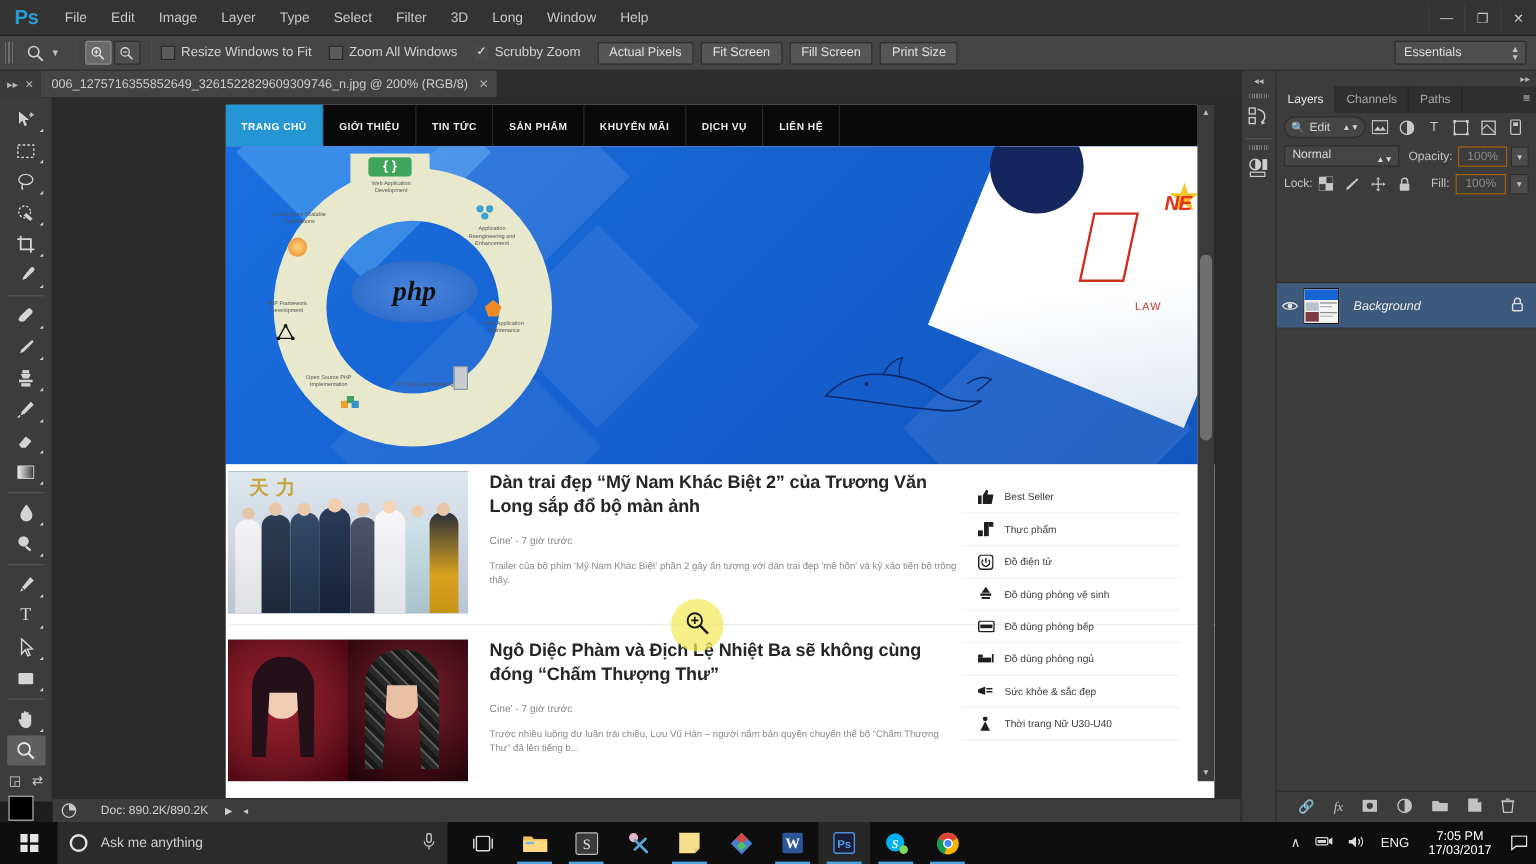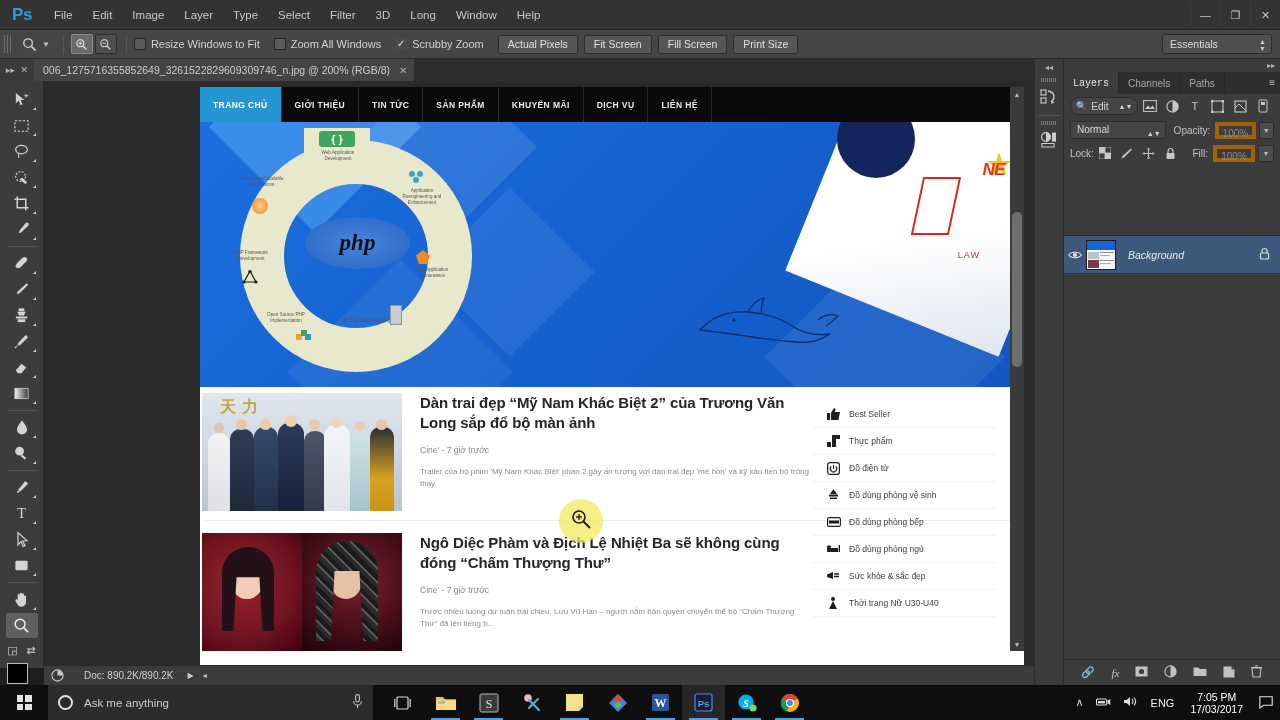--- a/index.html
+++ b/index.html
@@ -115,21 +115,21 @@
   .sw-bg { position:absolute; left:12px; top:10px; width:21px; height:21px; background:#fff; border:1px solid #7a7a7a; z-index:-1; }
   .qmask { width: 26px; height: 20px; margin: 4px auto 0;
     display:flex; align-items:center; justify-content:center; color:#d0d0d0; }
 
   
   .canvas-area {
     position: absolute; top: 81px; left: 44px; width: 990px; height: 587px;
     background: #2a2a2a;
   }
   .doc-window {
-    position: absolute; left: 156px; top: 6px;
+    position: absolute; left: 144px; top: 6px;
     width: 824px; height: 578px; background: #1f1f1f;
     overflow: hidden;
   }
   .page { position: absolute; left: 0; top: 0; width: 810px; height: 578px; background: #fff; }
 
   
   .site-nav {
     position: absolute; left: 0; top: 0; width: 810px; height: 35px;
     background: #0a0a0a; display: flex; align-items: stretch;
   }
@@ -248,33 +248,33 @@
 
   .panel {
     position: absolute; left: 1064px; top: 59px; width: 216px; height: 626px;
     background: #3c3c3c;
   }
   .panel-topbar { height: 13px; display:flex; align-items:center; justify-content:flex-end;
     padding-right: 5px; color:#b5b5b5; font-size:8px; background:#3c3c3c; }
   .panel-tabs { display: flex; height: 22px; background: #2f2f2f; align-items: stretch; position:relative; }
   .ptab { padding: 0 9px; display:flex; align-items:center; color:#a8a8a8; font-size:10px;
     border-right:1px solid #262626; }
-  .ptab.active { background: #3c3c3c; color: #e4e4e4; font-family: Liberation Mono, monospace; }
+  .ptab.active { background: #3c3c3c; color: #e4e4e4; }
   .pmenu { position:absolute; right:5px; top:5px; color:#c5c5c5; font-size:10px; }
   .panel-row { display: flex; align-items: center; height: 24px; padding: 0 6px; }
   .kind-box { display:flex; align-items:center; width: 72px; height: 18px; background:#454545;
     border:1px solid #2d2d2d; border-radius:9px; padding: 0 5px; color:#d3d3d3; font-size:10px; }
   .kind-box .sp { margin-left:auto; font-size:7px; }
   .filter-ico { width: 24px; height:20px; display:flex; align-items:center; justify-content:center;
     color:#c8c8c8; font-size:11px; }
   .blend-sel { width: 100px; height: 18px; background:#454545; border:1px solid #2d2d2d;
     border-radius:2px; color:#d8d8d8; font-size:10px; line-height:16px; padding-left:6px; position:relative; }
   .blend-sel .sp { position:absolute; right:4px; top:4px; font-size:7px; }
   .lbl { color:#c5c5c5; font-size:10px; margin-left:8px; }
-  .numbox { width: 42px; height: 17px; background:#3c3c3c; border:4px solid #a16207;
+  .numbox { width: 42px; height: 17px; background:#3c3c3c; border:1px solid #a16207;
     color:#8d8d8d; font-size:10px; line-height:15px; text-align:center; margin-left:5px; }
   .stepper { width: 16px; height: 17px; background:#4c4c4c; border:1px solid #2d2d2d;
     color:#c0c0c0; font-size:8px; display:flex; align-items:center; justify-content:center; margin-left:3px; }
   .lockrow { display:flex; align-items:center; height:22px; padding:0 6px; }
   .lock-ico { width:22px; height:18px; display:flex; align-items:center; justify-content:center;
     color:#c7c7c7; font-size:11px; }
   .layer-list { position:absolute; left:0; right:0; top:152px; bottom:26px; background:#3c3c3c;
     border-top:1px solid #2d2d2d;margin-top:24px; }
   .layer-row { display:flex; align-items:center; height:38px; background:#3d5a7d;
     border-bottom:1px solid #323232; }

